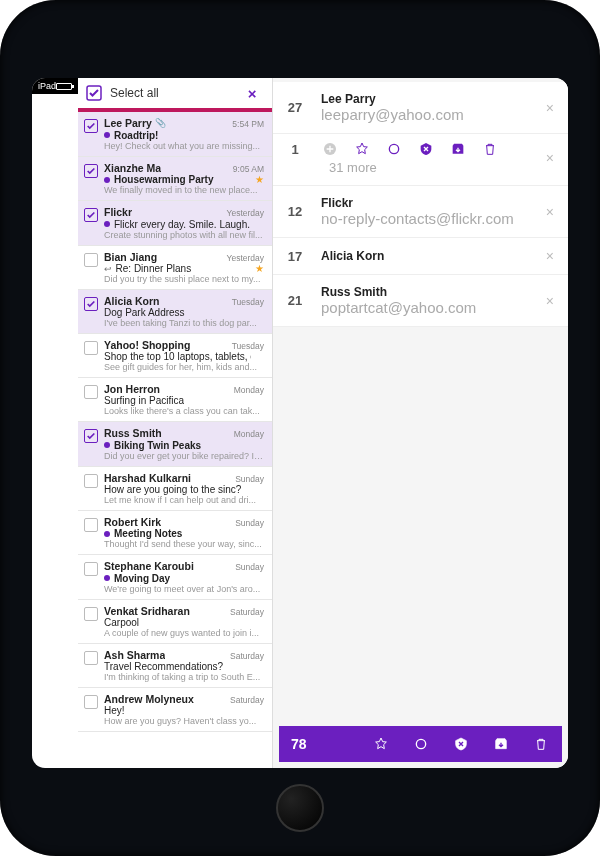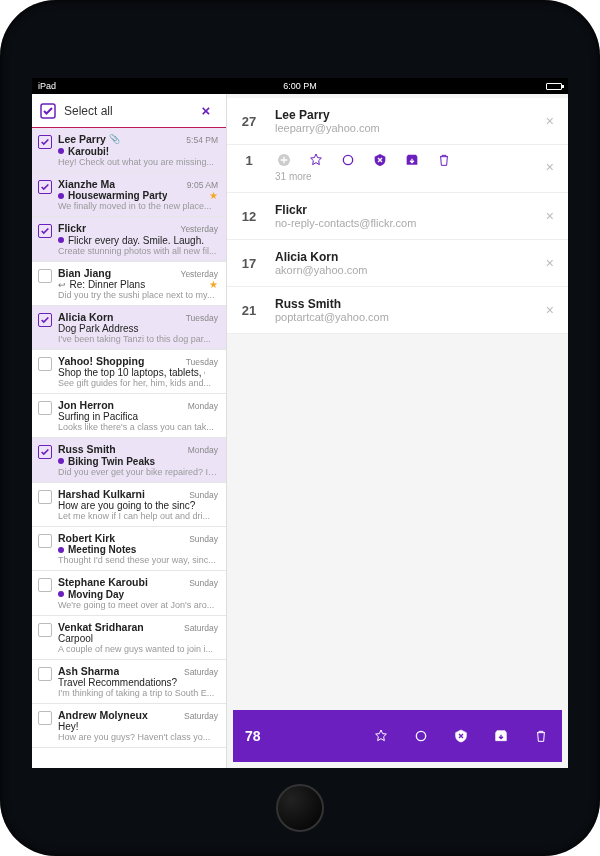--- a/index.html
+++ b/index.html
@@ -9,38 +9,38 @@
     padding: 78px 32px 88px 32px; position: relative;
     box-shadow: inset 0 0 8px #000;
   }
   .device:before {
     content: ""; position: absolute; bottom: 24px; left: 50%; transform: translateX(-50%);
     width: 44px; height: 44px; border: 2px solid #333; border-radius: 50%;
     background: radial-gradient(circle at 30% 30%, #222, #000);
   }
   .screen {
     width: 100%; height: 100%; background: #fff; overflow: hidden; position: relative;
-    display: flex; flex-direction: column;
+    display: flex; flex-direction: row; border-radius: 13px;
   }
   .statusbar {
     height: 16px; background: #000; color: #fff; font-size: 9px;
     display: flex; align-items: center; justify-content: space-between; padding: 0 6px;
   }
   .statusbar .center { position: absolute; left: 50%; transform: translateX(-50%); }
   .statusbar .right { display: flex; align-items: center; gap: 4px; }
   .battery { width: 16px; height: 7px; border: 1px solid #fff; border-radius: 1px; position: relative; }
   .battery:after { content:""; position:absolute; right:-3px; top:1px; width:2px; height:3px; background:#fff; }
   .battery .fill { background:#fff; height:100%; width:90%; }
 
   .app { flex: 1; display: flex; overflow: hidden; }
 
   
   .list-pane { width: 195px; border-right: 1px solid #ddd; display: flex; flex-direction: column; }
   .list-header {
-    height: 34px; display: flex; align-items: center; border-bottom: 1px solid #be185d;
+    height: 34px; display: flex; align-items: center; border-bottom: 4px solid #be185d;
     padding: 0 8px; gap: 8px;
   }
   .selectall-icon { width: 16px; height: 16px; flex:0 0 auto; }
   .list-header-title { flex: 1; font-size: 12px; color: #333; }
   .close-x { width: 24px; text-align: center; font-size: 15px; font-weight: bold; color: #6b1fbf; cursor: pointer; }
 
   .email-list { flex: 1; overflow: hidden; }
   .email-item {
     border-bottom: 1px solid #e6e6e6; padding: 5px 8px 5px 6px; position: relative;
     display: flex; gap: 6px;
@@ -69,35 +69,35 @@
   
   .detail-pane { flex: 1; display: flex; flex-direction: column; background: #f5f5f5; }
   .detail-list { flex: 1; overflow: hidden; padding-top: 4px; }
   .detail-row {
     background: #fff; display: flex; align-items: center; padding: 10px 10px 10px 6px;
     gap: 10px; border-bottom: 1px solid #eee;
   }
   .count { width: 32px; text-align: center; font-size: 13px; font-weight: 700; color: #555; }
   .who { flex: 1; min-width: 0; }
   .who .name { font-size: 12px; font-weight: 600; color: #222; }
-  .who .addr { font-size: 11px; color: #aaa; }
+  .who .addr { font-size: 15px; color: #aaa; }
   .row-x { color: #bbb; font-size: 14px; cursor: pointer; padding: 0 4px; }
 
   .action-row {
     background: #fff; display: flex; align-items: center; padding: 6px 10px 10px 6px;
     gap: 10px; border-bottom: 1px solid #eee;
   }
   .action-row .count { align-self: flex-start; padding-top: 2px; }
   .action-icons { flex: 1; display: flex; align-items: center; gap: 14px; }
   .aicon { width: 18px; height: 18px; display: flex; align-items: center; justify-content: center; }
   .aicon svg { width: 16px; height: 16px; }
-  .more-text { font-size: 10px; color: #aaa; margin-left: 0; margin-top: 2px; }
+  .more-text { font-size: 13px; color: #aaa; margin-left: 8px; margin-top: 2px; }
 
   .toolbar {
-    height: 52px; background: #6b1fbf; color: #fff; display: flex; align-items: center;
+    height: 36px; background: #6b1fbf; color: #fff; display: flex; align-items: center;
     padding: 0 12px; gap: 22px; margin: 6px;
   }
   .toolbar .tb-count { font-size: 14px; font-weight: 600; margin-right: auto; }
   .tb-icon { width: 18px; height: 18px; display: flex; align-items: center; justify-content: center; }
   .tb-icon svg { width: 16px; height: 16px; stroke: #fff; fill: none; }
 
   .hidden-star { visibility: hidden; }
 </style>
 </head>
 <body>
@@ -134,21 +134,21 @@
                 </svg>
               </div>
               <div class="email-content">
                 <div class="row1">
                   <div class="sender">Lee Parry<span class="clip">📎</span></div>
                   <div class="time">5:54 PM</div>
                 </div>
                 <div class="row2">
                   <div class="subject bold">
                     <span class="dot"></span>
-                    <span>Karoubi!</span>
+                    <span>Roadtrip!</span>
                   </div>
                   <div class="star hidden-star">★</div>
                 </div>
                 <div class="preview">Hey! Check out what you are missing...</div>
               </div>
             </div>
             <div class="email-item selected">
               <div class="chk checked">
                 <svg viewBox="0 0 12 12">
                   <path d="M2 6l2.5 2.5L10 3" stroke="#6b1fbf" stroke-width="2" fill="none"></path>
@@ -438,21 +438,20 @@
               <div class="who">
                 <div class="name">Flickr</div>
                 <div class="addr">no-reply-contacts@flickr.com</div>
               </div>
               <div class="row-x">×</div>
             </div>
             <div class="detail-row">
               <div class="count">17</div>
               <div class="who">
                 <div class="name">Alicia Korn</div>
-                <div class="addr">akorn@yahoo.com</div>
               </div>
               <div class="row-x">×</div>
             </div>
             <div class="detail-row">
               <div class="count">21</div>
               <div class="who">
                 <div class="name">Russ Smith</div>
                 <div class="addr">poptartcat@yahoo.com</div>
               </div>
               <div class="row-x">×</div>

